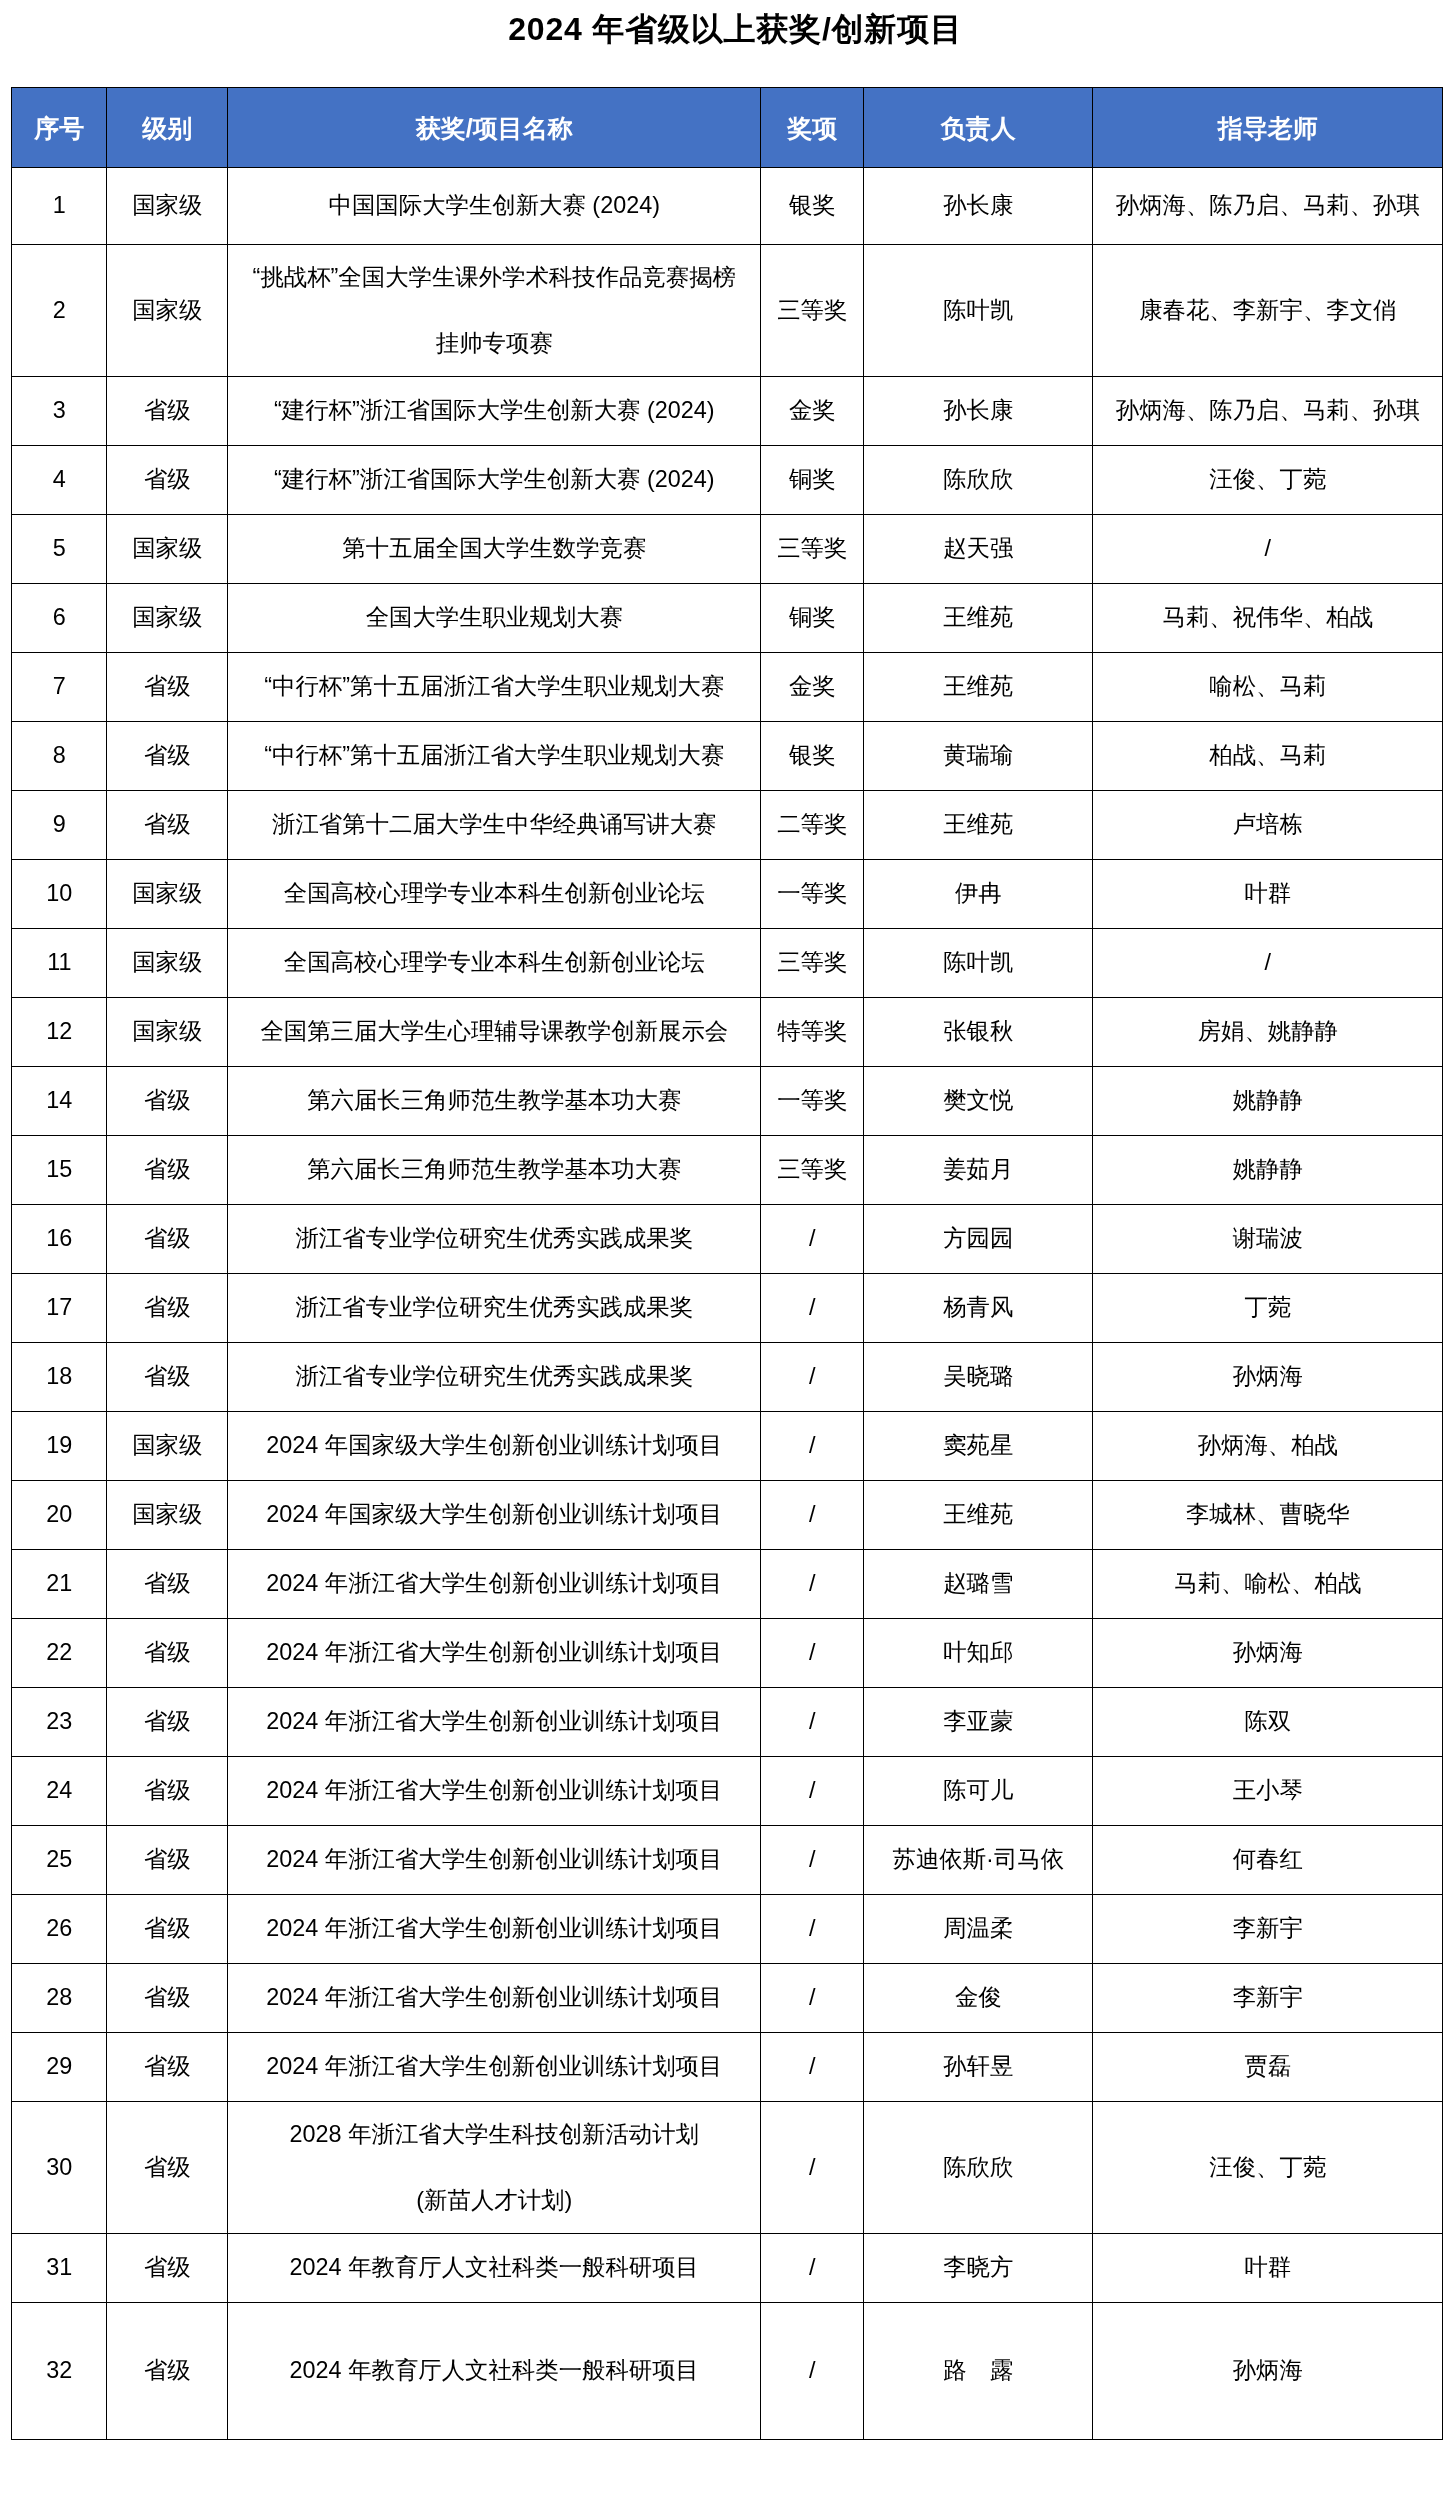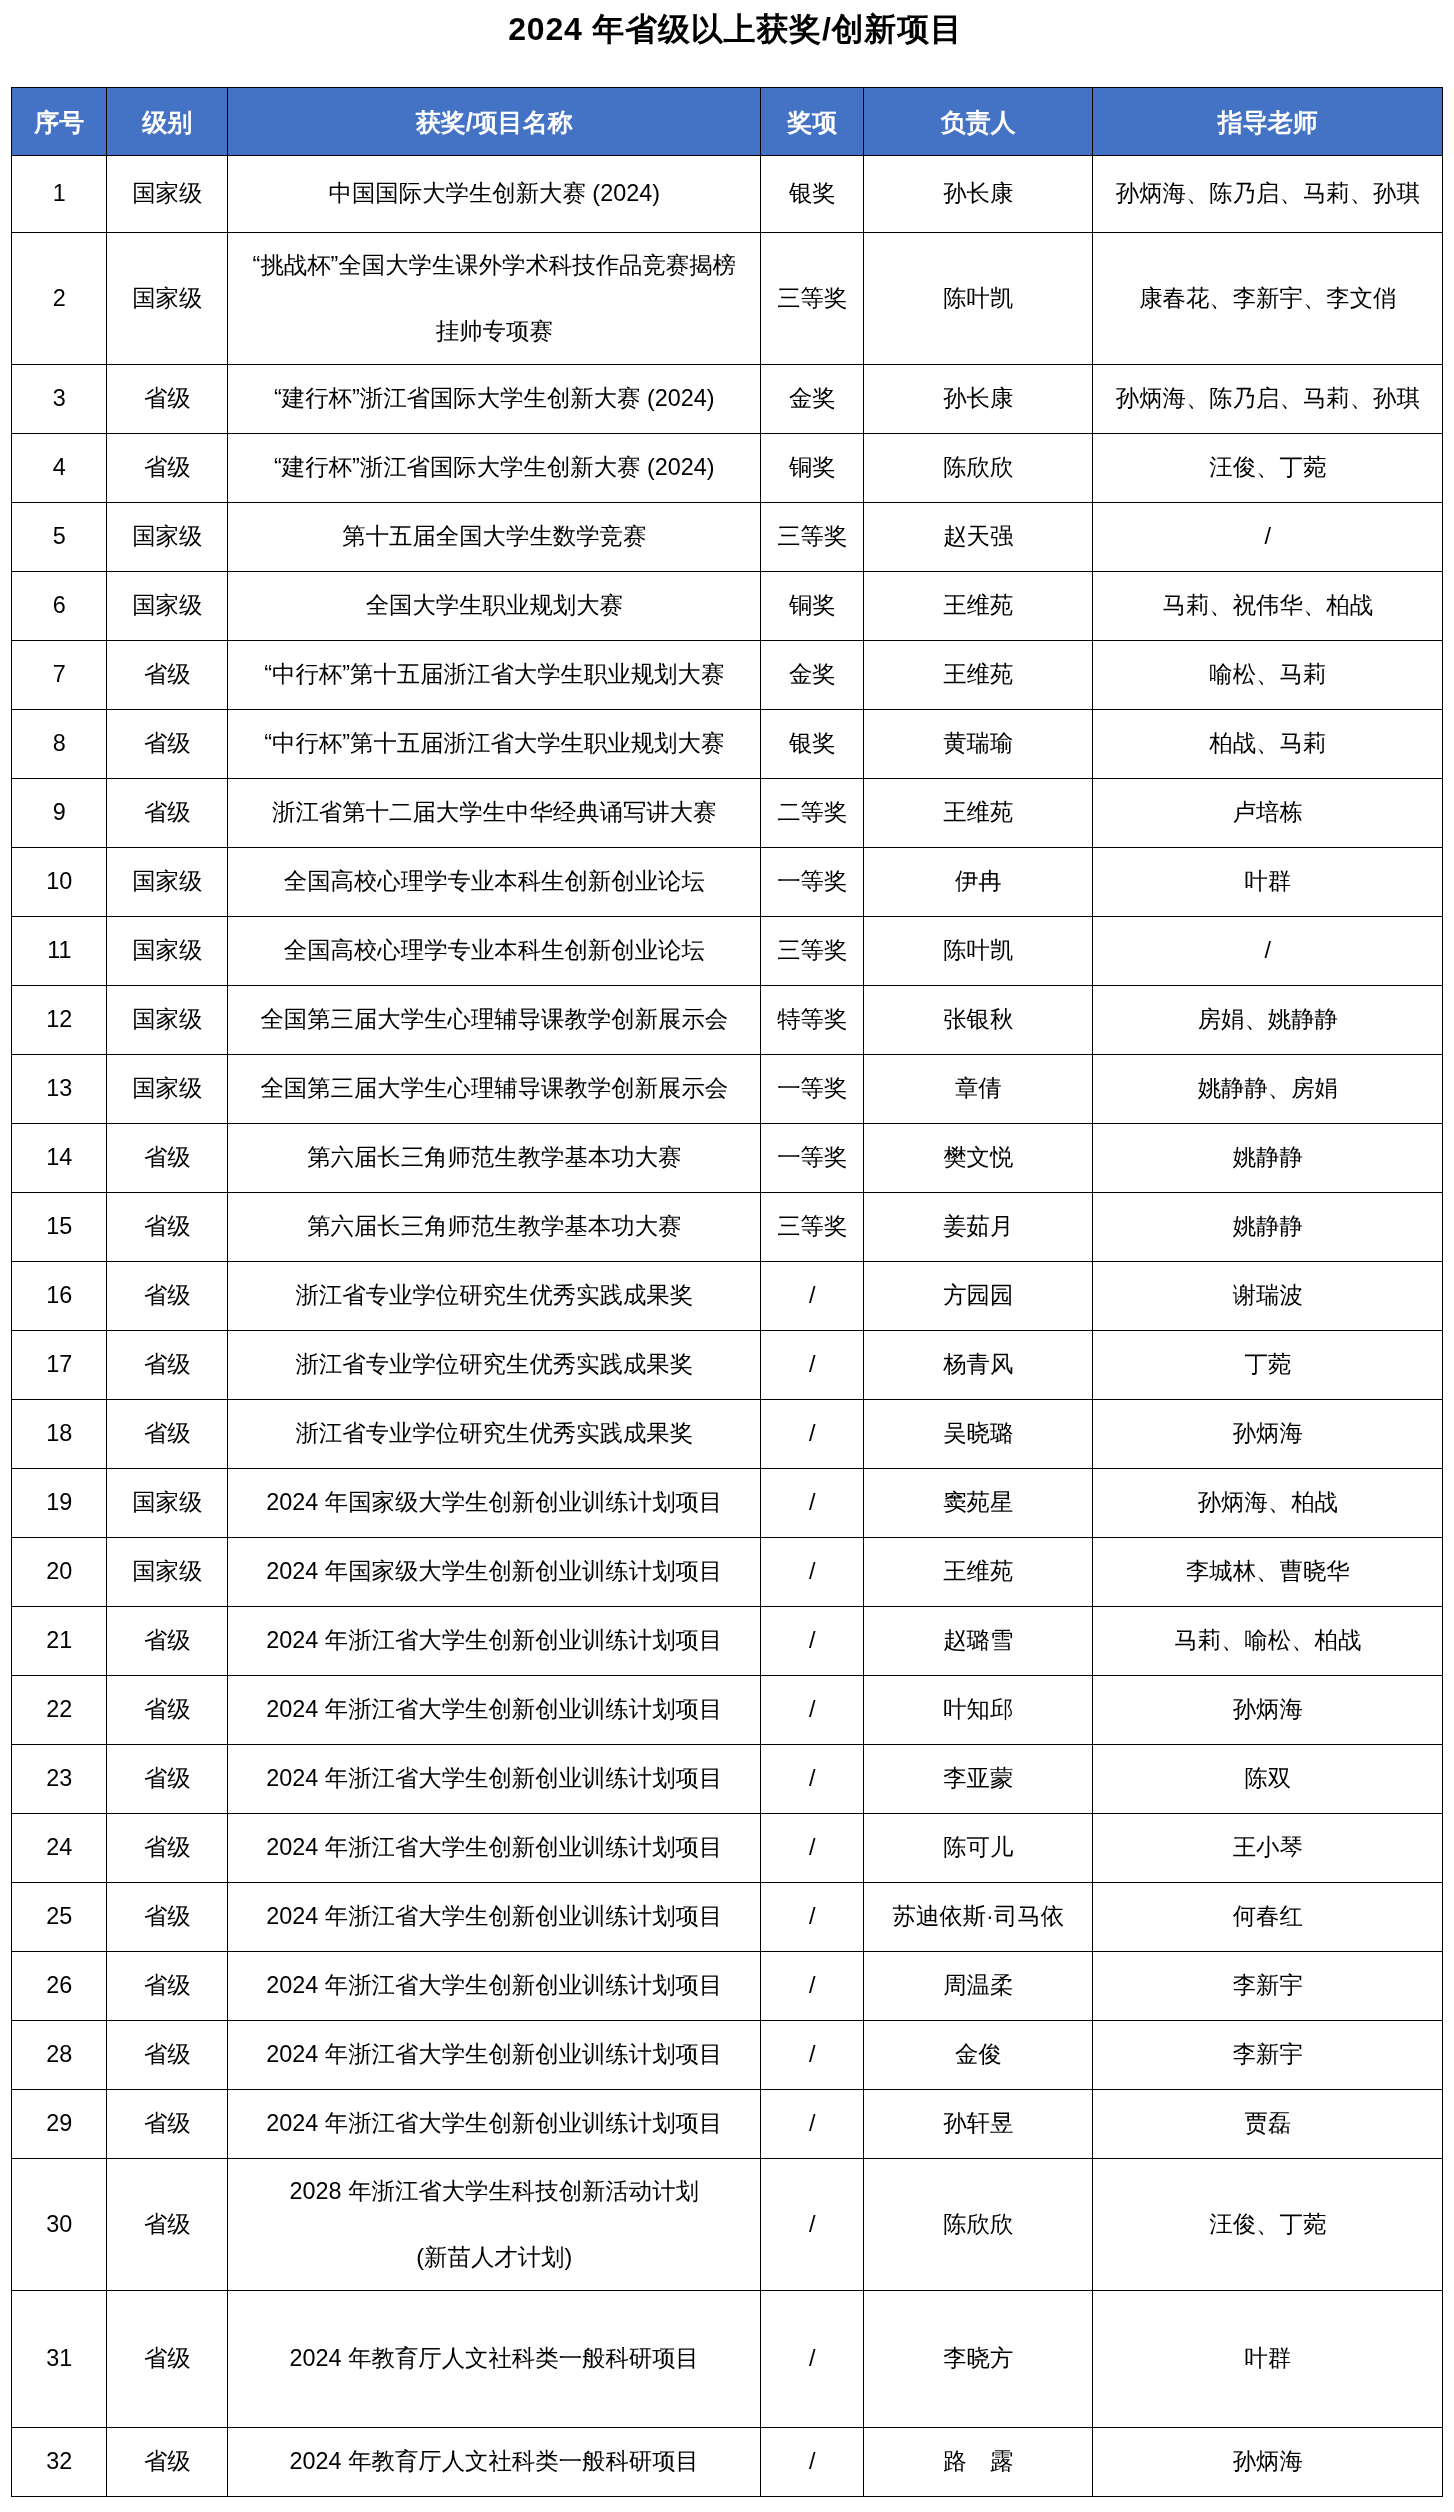--- a/index.html
+++ b/index.html
@@ -33,21 +33,21 @@
     padding:0 3.2px;
     overflow:hidden;
     white-space:pre-line;
     box-sizing:border-box;
   }
   table.awards th{
     background:var(--header-bg,#4472C4);
     color:var(--header-text,#fff);
     font-weight:bold;
     font-size:25px;
-    height:68px;
+    height:80px;
     line-height:1.2;
   }
   table.awards td{
     font-size:23.4px;
     line-height:2.8;
   }
   table.awards tbody tr{height:69px;}
   table.awards tbody tr:nth-child(1){height:77px;}
   table.awards tbody tr:nth-child(2){height:131px;}
   table.awards tbody tr:nth-child(30){height:137px;}
@@ -169,28 +169,20 @@
       </tr>
       <tr>
         <td>12</td>
         <td>国家级</td>
         <td>全国第三届大学生心理辅导课教学创新展示会</td>
         <td>特等奖</td>
         <td>张银秋</td>
         <td>房娟、姚静静</td>
       </tr>
       <tr>
-        <td>13</td>
-        <td>国家级</td>
-        <td>全国第三届大学生心理辅导课教学创新展示会</td>
-        <td>一等奖</td>
-        <td>章倩</td>
-        <td>姚静静、房娟</td>
-      </tr>
-      <tr>
         <td>14</td>
         <td>省级</td>
         <td>第六届长三角师范生教学基本功大赛</td>
         <td>一等奖</td>
         <td>樊文悦</td>
         <td>姚静静</td>
       </tr>
       <tr>
         <td>15</td>
         <td>省级</td>

